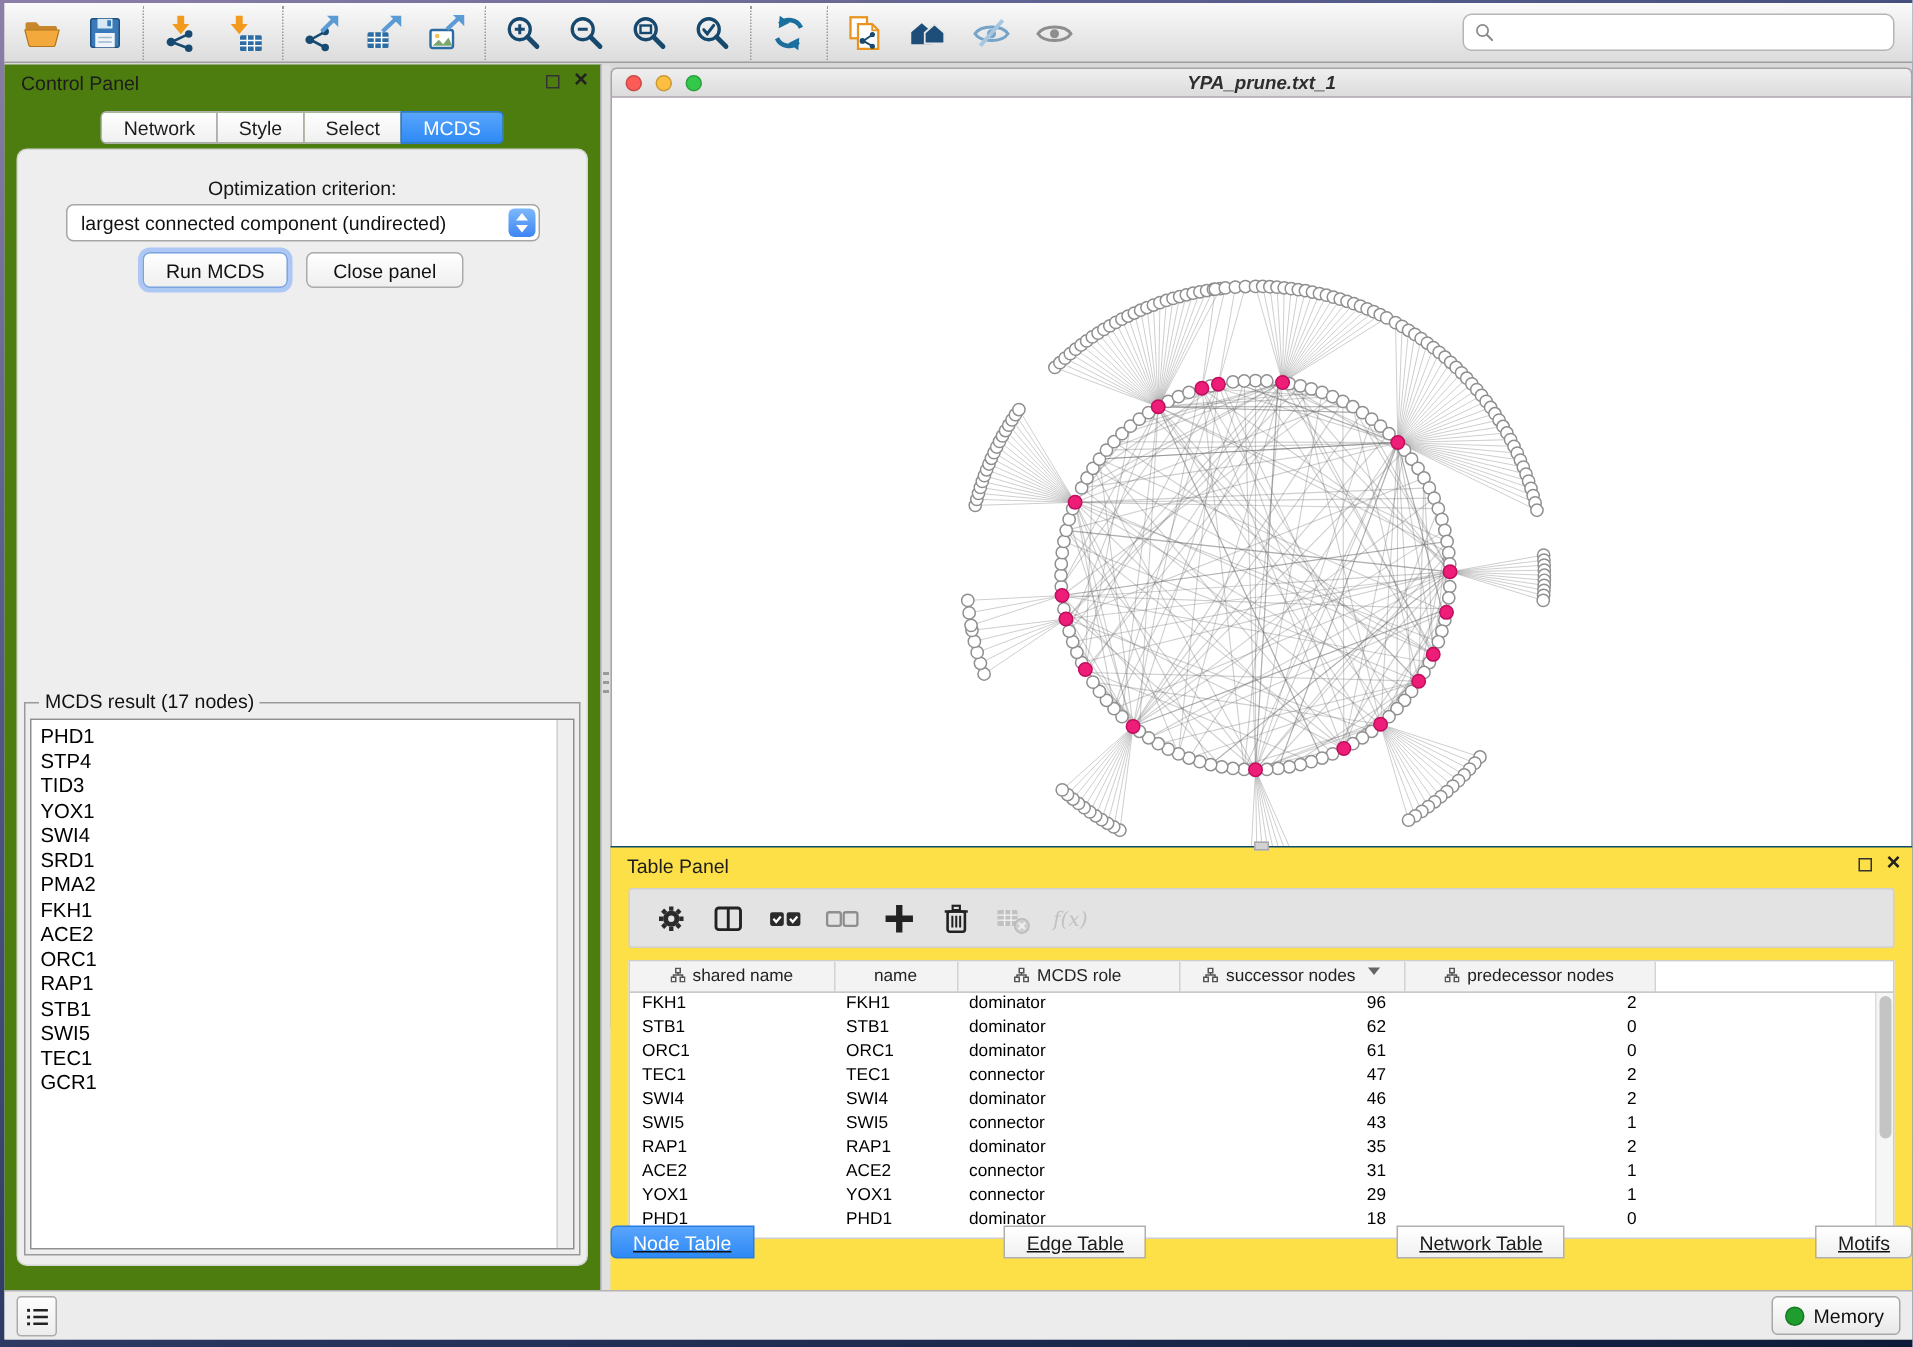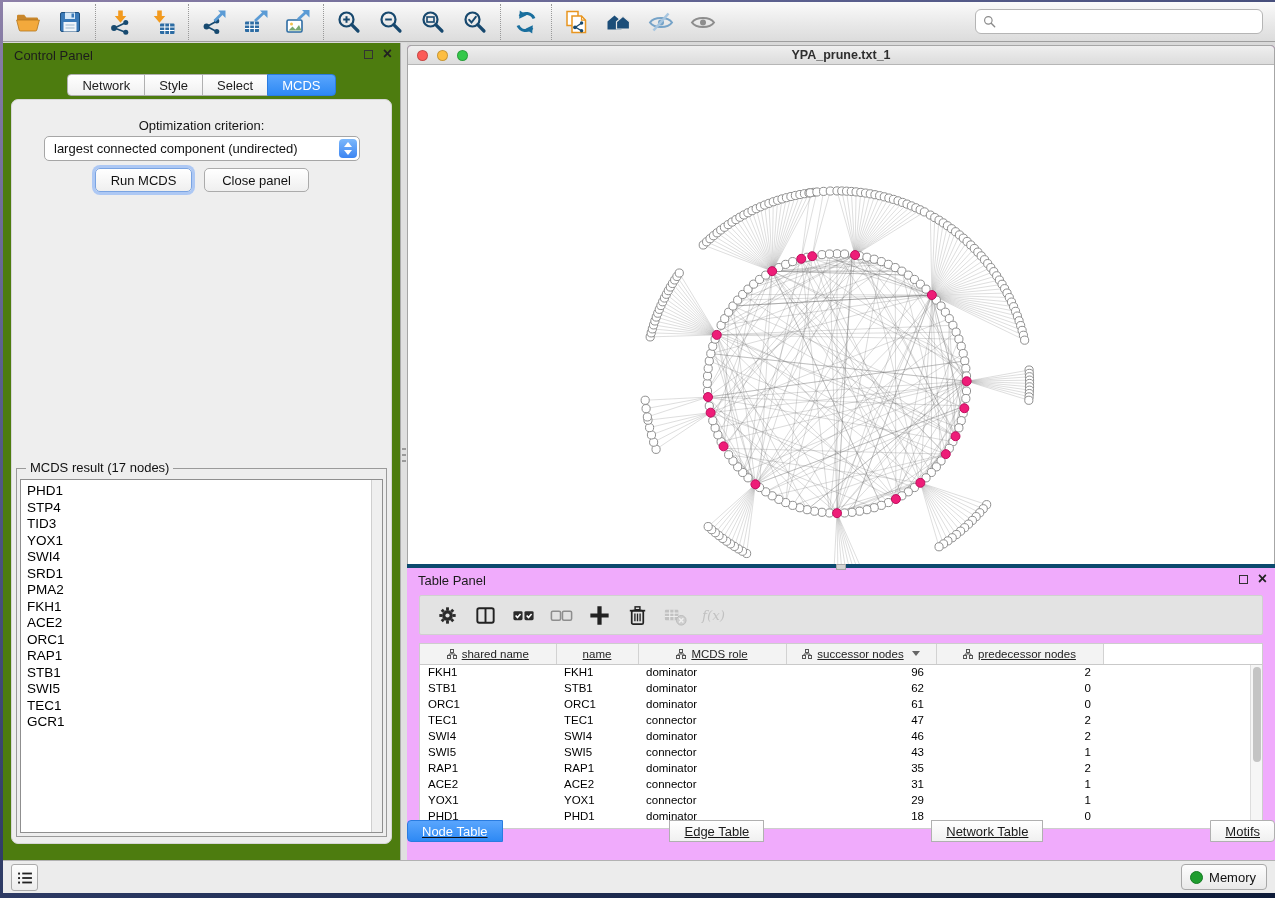--- a/index.html
+++ b/index.html
@@ -69,51 +69,51 @@
   .list-scroll { position:absolute; right:0; top:0; bottom:0; width:11px; background:#efefef; border-left:1px solid #cfcfcf; }
 
   
   .v-gutter { position:absolute; left:398px; top:0; width:6px; height:100%; background:#e0e0e0; }
   .v-handle { position:absolute; left:1px; top:405px; width:4px; height:18px;
     background:repeating-linear-gradient(#9a9a9a 0 2px, transparent 2px 6px); }
 
   
   #right-area { position:absolute; left:404px; right:0; top:0; bottom:0; }
   #network-window { position:absolute; left:0; right:0; top:2px; height:640px;
-    border:1px solid #a6a6a6; border-radius:4px 4px 0 0; overflow:hidden; background:#701a75; }
+    border:1px solid #a6a6a6; border-radius:4px 4px 0 0; overflow:hidden; background:#701a75;font-style:italic; }
   .nw-titlebar { position:relative; height:19px; background:linear-gradient(#efefef,#dcdcdc);
     border-bottom:1px solid #b6b6b6; }
   .tl { position:absolute; top:4px; width:11px; height:11px; border-radius:50%; border:0.5px solid rgba(0,0,0,.2); }
   .tl.red { left:9px; background:#fc5b57; }
   .tl.yellow { left:29px; background:#fdbe41; }
   .tl.green { left:49px; background:#34c84a; }
   .nw-title { position:absolute; left:0; right:0; top:2px; text-align:center;
     font-size:12.5px; font-weight:bold; color:#2e2e2e; }
   .nw-canvas { position:absolute; top:19px; left:0; right:0; bottom:0; background:#fff; }
   .nw-canvas svg { width:100%; height:100%; display:block; }
 
   
   #table-panel { position:absolute; left:0; right:0; top:521px; bottom:0;
-    background:#f0abfc; border-top:4px solid #0c4a6e; }
+    background:#fde047; border-top:1px solid #0c4a6e; }
   .tp-handle { position:absolute; left:50%; top:-4px; width:10px; height:6px; margin-left:-5px;
     background:#d2d2d2; border:1px solid #a8a8a8; }
   .tp-toolbar { position:absolute; left:12px; right:12px; top:27px; height:40px;
     background:#e3e3e3; border:1px solid #d0d0d0; border-radius:2px;
     display:flex; align-items:center; padding-left:8px; }
   .tp-tool { width:38px; height:32px; border:none; background:transparent;
     display:flex; align-items:center; justify-content:center; }
   .tp-tool svg { width:25px; height:25px; }
   .tp-tool.disabled { opacity:.45; }
   .tbl-wrap { position:absolute; left:12px; right:12px; top:75px; height:186px;
     background:#fff; border:1px solid #cdcdcd; overflow:hidden; }
   #tbl { border-collapse:collapse; table-layout:fixed; width:100%; }
   #tbl th { height:20px; background:#f3f3f3; border-bottom:1px solid #c9c9c9; border-right:1px solid #d2d2d2;
     font-weight:normal; font-size:11.5px; color:#222; }
   #tbl th.filler { background:#fff; border-right:none; }
-  .hcell { display:flex; align-items:center; justify-content:center; gap:5px;text-decoration:underline; }
+  .hcell { display:flex; align-items:flex-start; justify-content:center; gap:5px; }
   .hcell svg { width:10px; height:10px; }
   .sort-dn { width:0; height:0; border-left:4px solid transparent; border-right:4px solid transparent; border-top:5px solid #666; margin-left:3px; }
   #tbl td { height:16px; font-size:11.5px; color:#000; white-space:nowrap; overflow:hidden; }
   td.al { text-align:left; padding-left:8px; }
   td.ar { text-align:right; padding-right:12px; }
   .tbl-scroll { position:absolute; right:0; top:21px; bottom:0; width:12px;
     background:#f6f6f6; border-left:1px solid #ddd; }
   .tbl-thumb { position:absolute; left:1.5px; top:2px; width:8px; height:95px; background:#c4c4c4; border-radius:5px; }
   #tp-tabs { position:absolute; left:0; right:0; top:252px; display:flex; justify-content:space-between;text-decoration:underline; }
 

